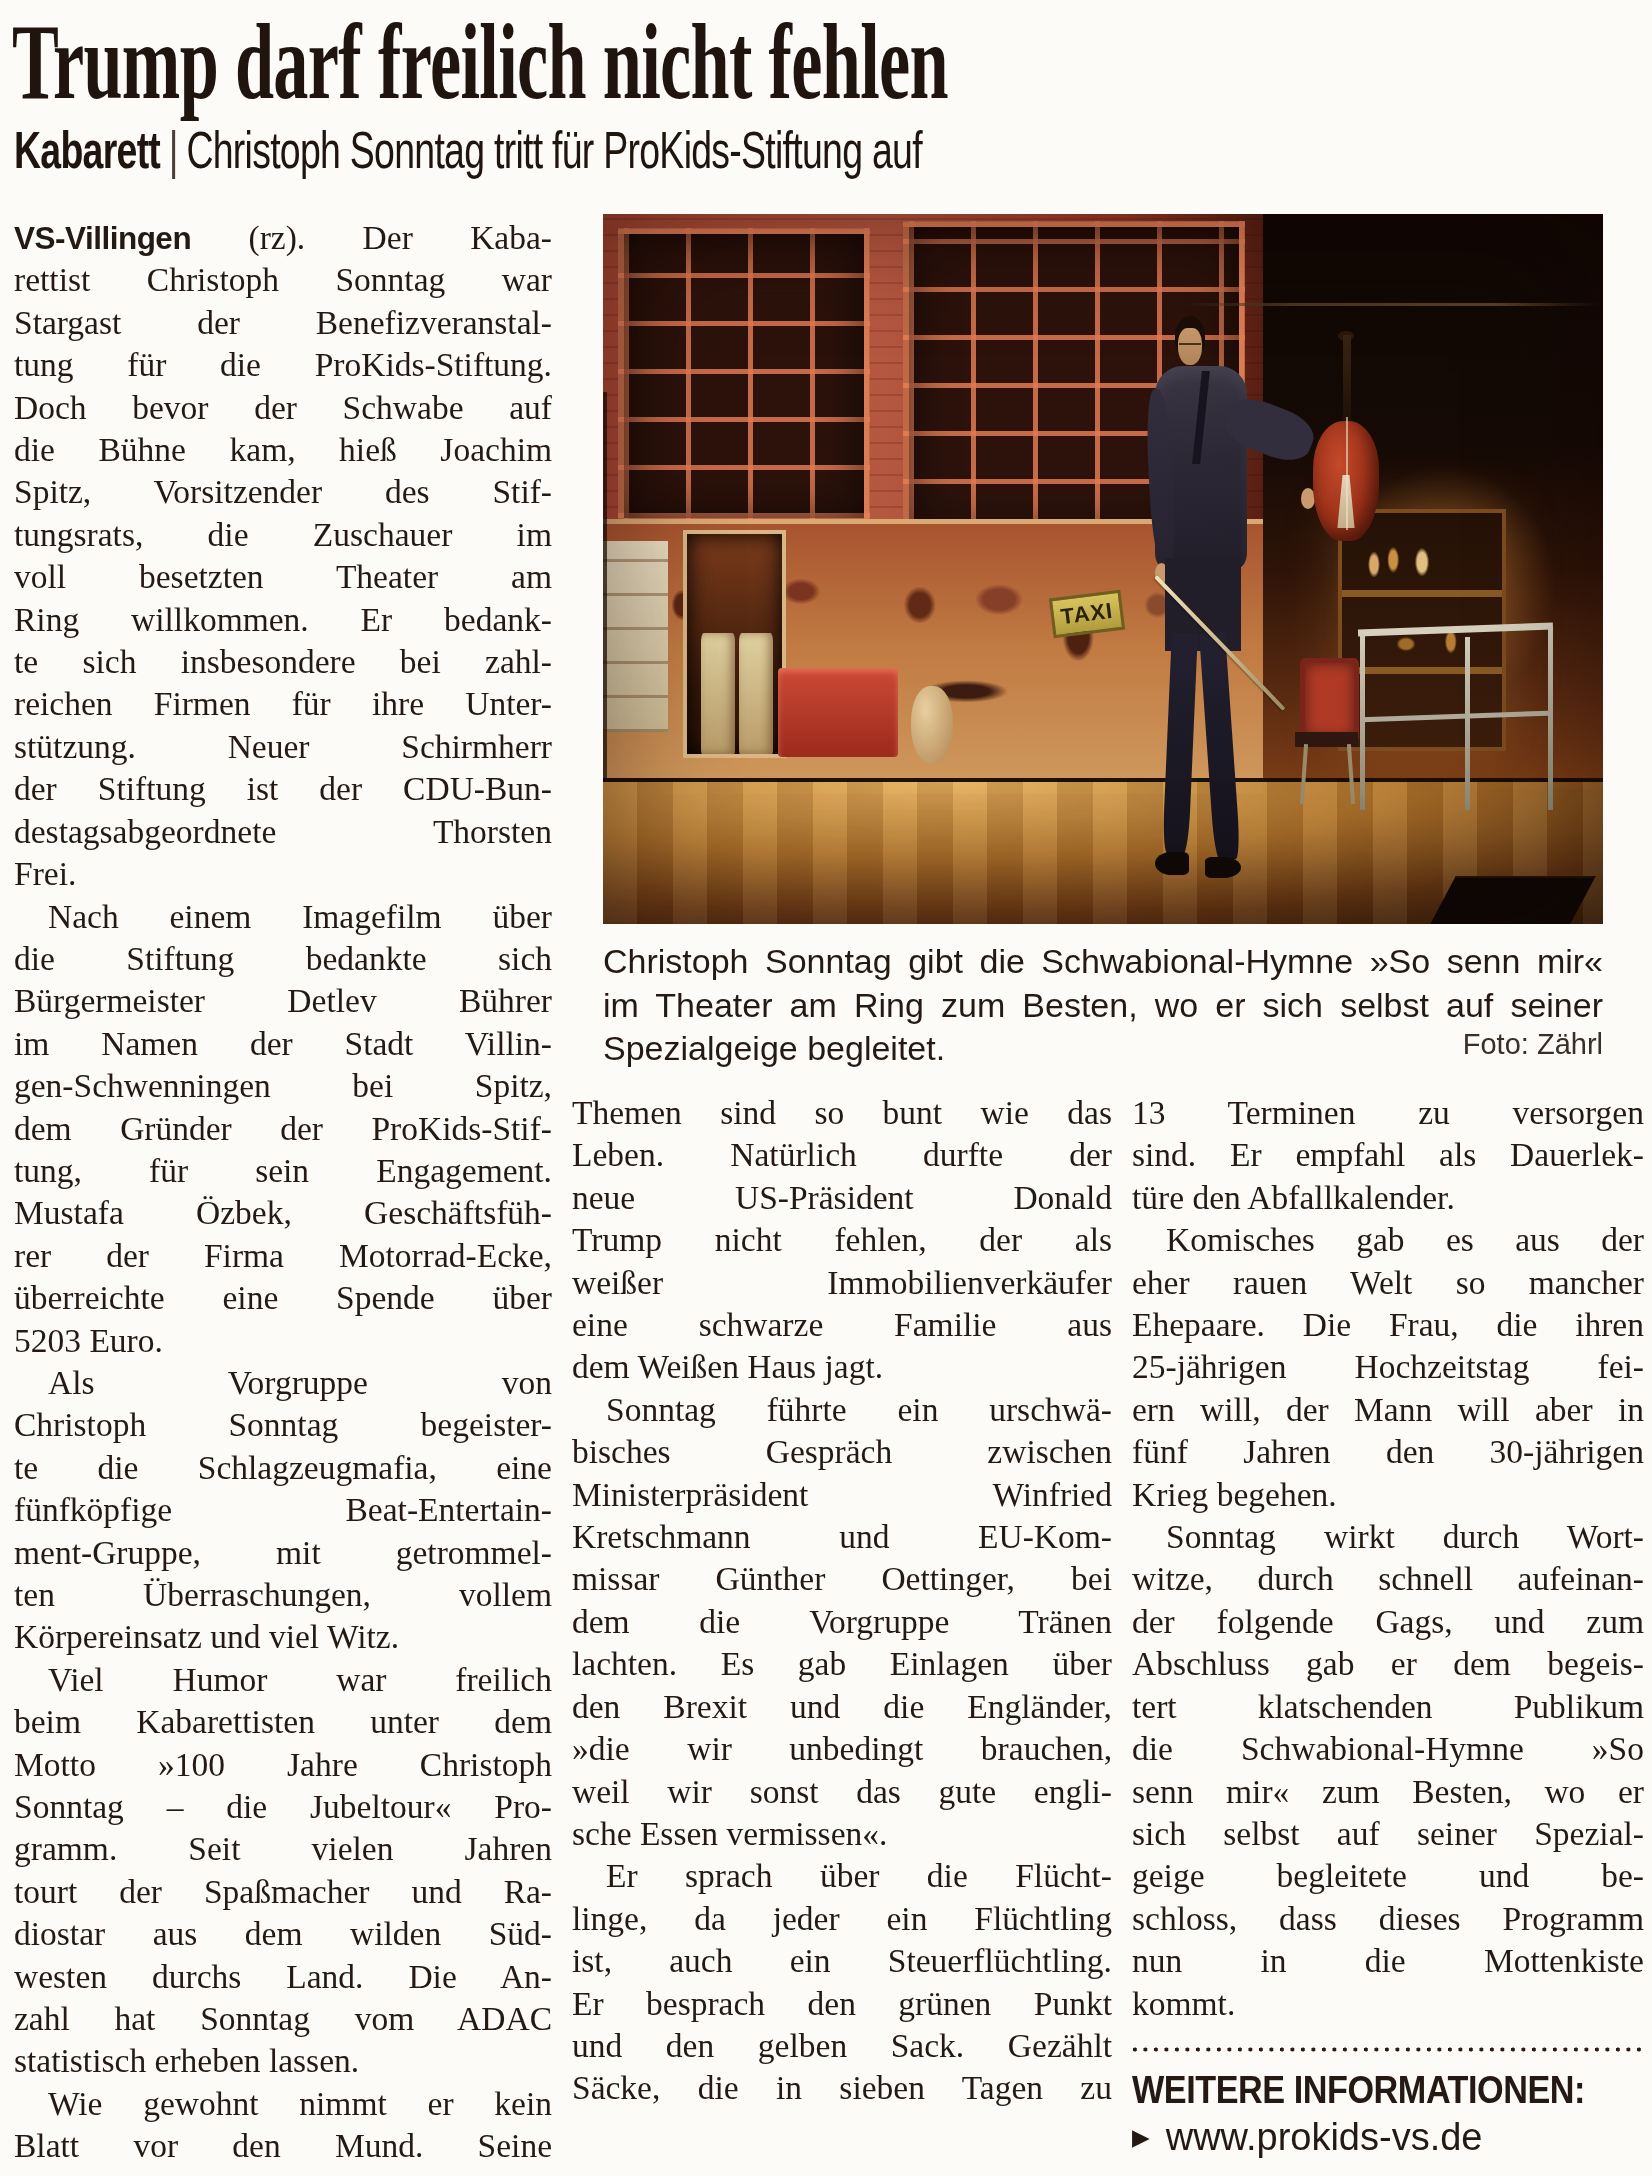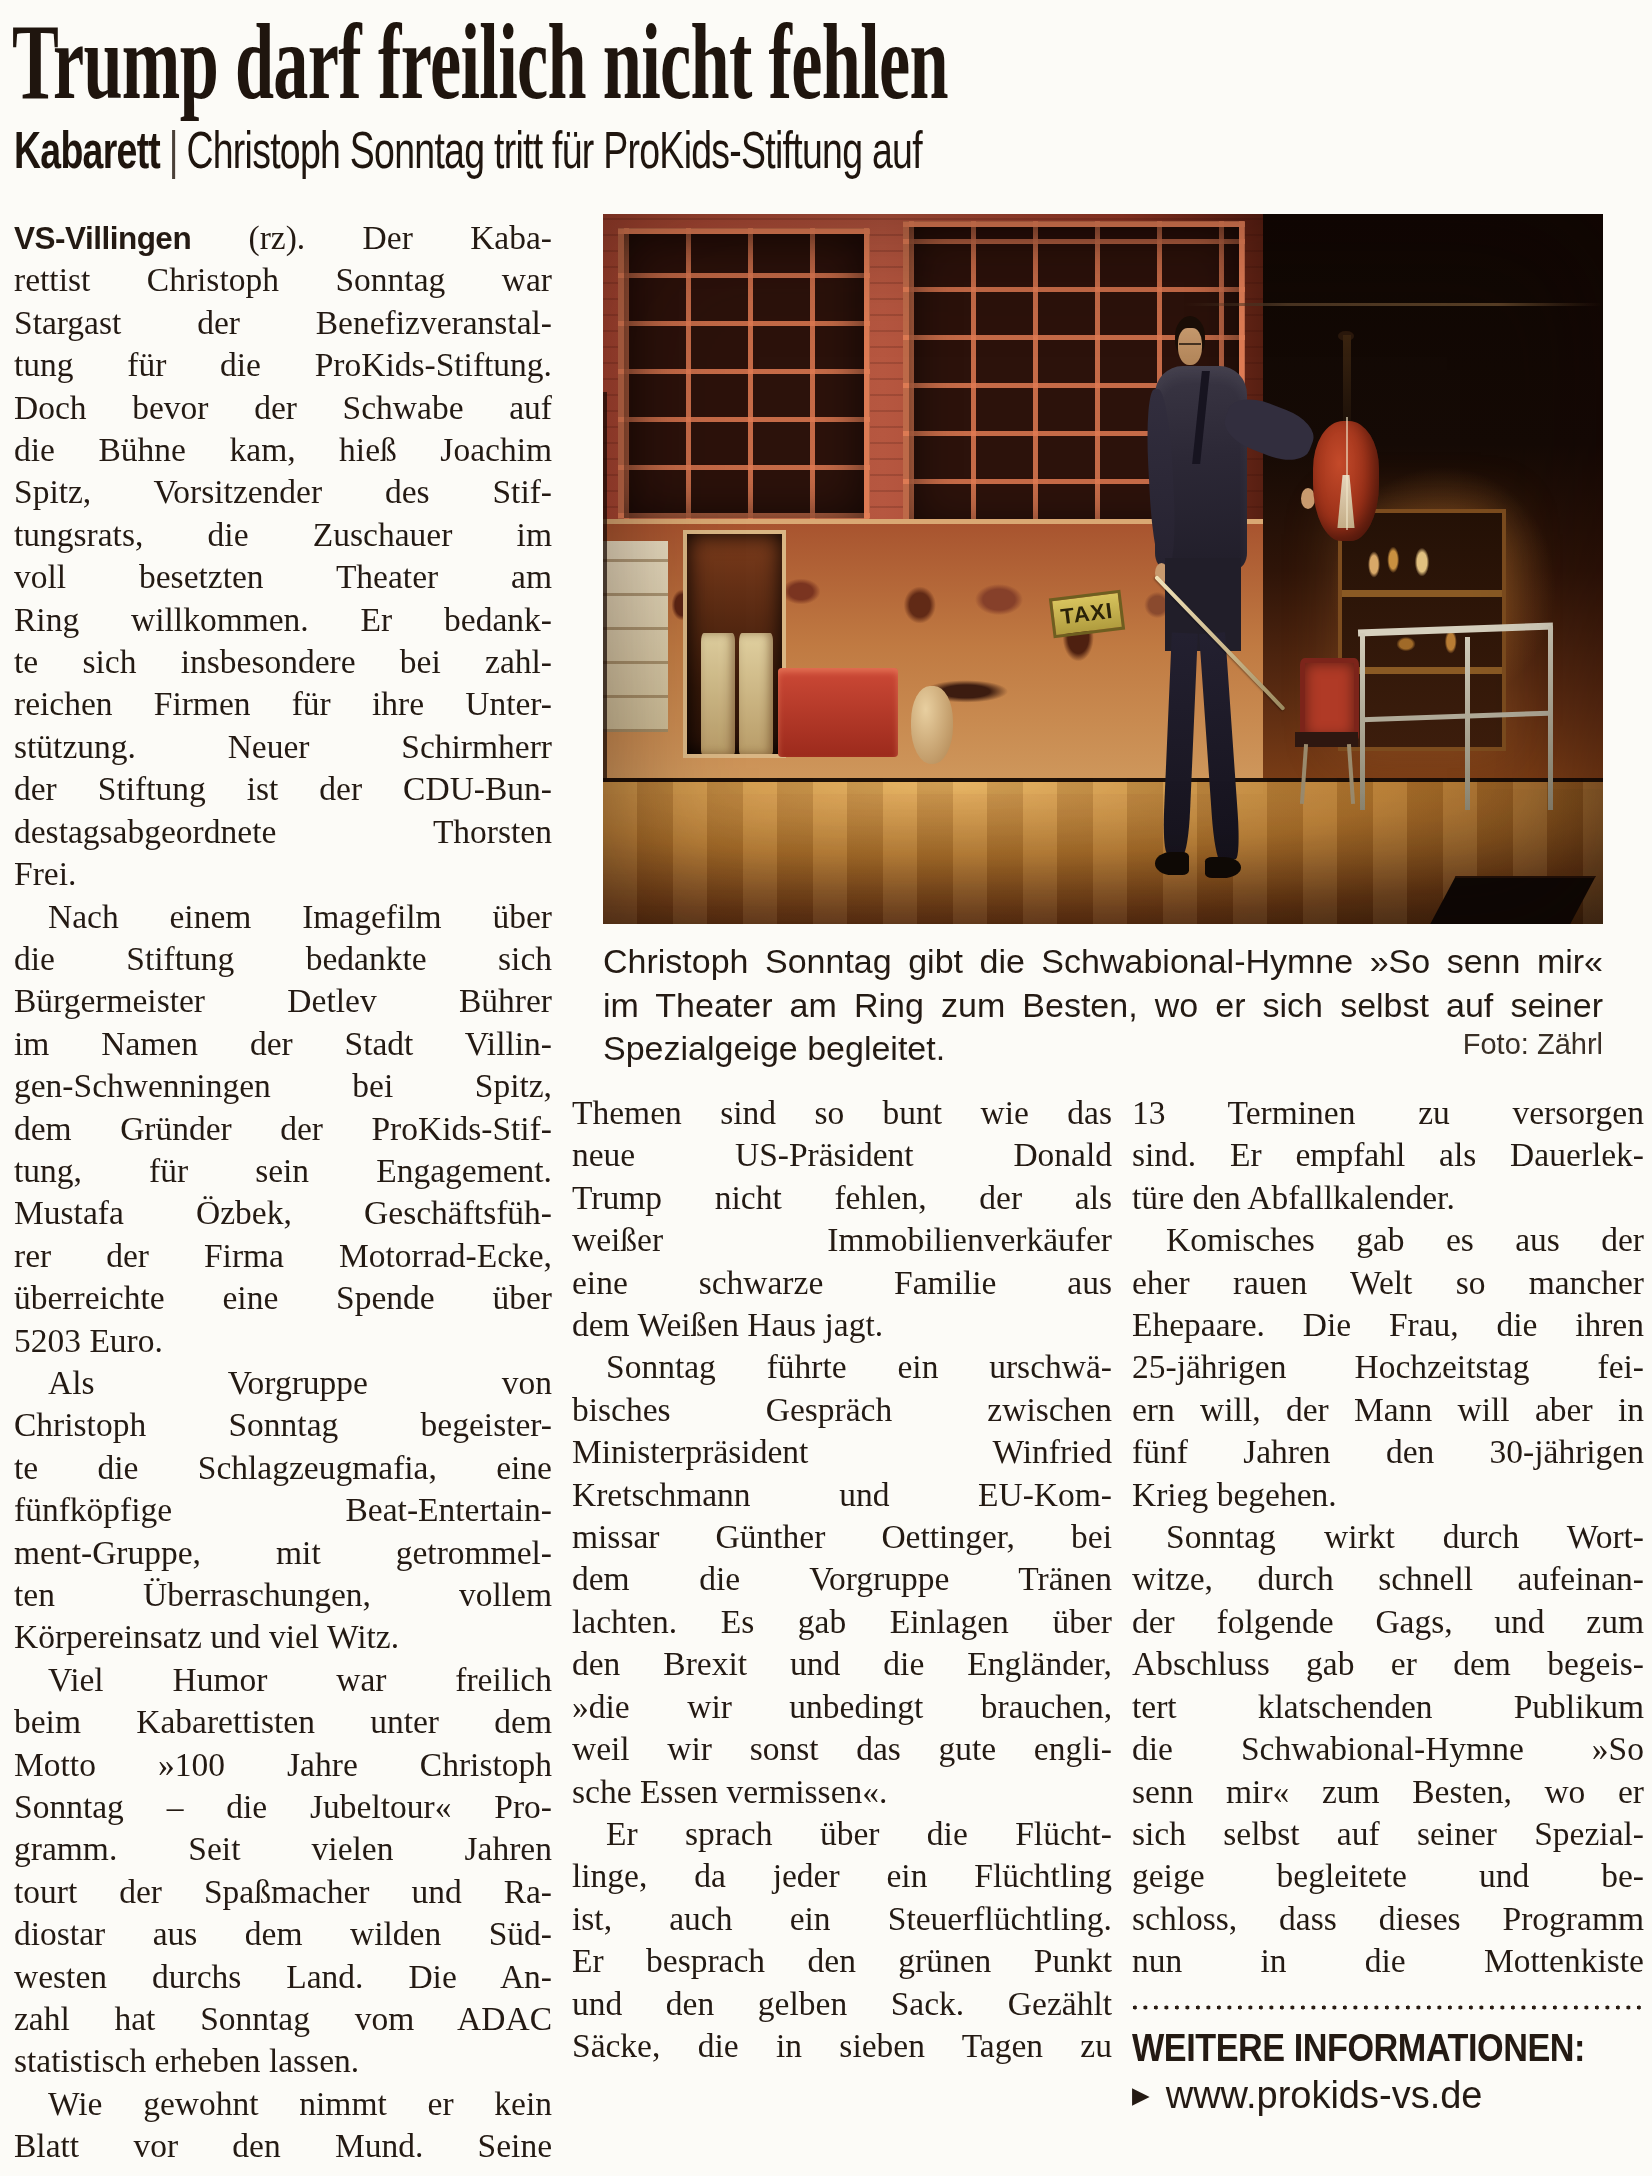--- a/index.html
+++ b/index.html
@@ -297,20 +297,21 @@
         <div class="cline">Christoph Sonntag gibt die Schwabional-Hymne »So senn mir«</div>
         <div class="cline">im Theater am Ring zum Besten, wo er sich selbst auf seiner</div>
         <div class="cline endline">Spezialgeige begleitet.</div>
       </div>
     <span class="credit">Foto: Zährl</span>
   </div>
 
   <div class="col col2">
       <div class="para">
         <div class="line">Themen sind so bunt wie das</div>
+        <div class="line">Leben. Natürlich durfte der</div>
         <div class="line">neue US-Präsident Donald</div>
         <div class="line">Trump nicht fehlen, der als</div>
         <div class="line">weißer Immobilienverkäufer</div>
         <div class="line">eine schwarze Familie aus</div>
         <div class="line endline">dem Weißen Haus jagt.</div>
       </div>
       <div class="para indent">
         <div class="line">Sonntag führte ein urschwä-</div>
         <div class="line">bisches Gespräch zwischen</div>
         <div class="line">Ministerpräsident Winfried</div>
@@ -354,20 +355,21 @@
           <div class="line">witze, durch schnell aufeinan-</div>
           <div class="line">der folgende Gags, und zum</div>
           <div class="line">Abschluss gab er dem begeis-</div>
           <div class="line">tert klatschenden Publikum</div>
           <div class="line">die Schwabional-Hymne »So</div>
           <div class="line">senn mir« zum Besten, wo er</div>
           <div class="line">sich selbst auf seiner Spezial-</div>
           <div class="line">geige begleitete und be-</div>
           <div class="line">schloss, dass dieses Programm</div>
           <div class="line">nun in die Mottenkiste</div>
+          <div class="line endline">kommt.</div>
         </div>
       </div>
     <div class="info-sep"></div>
     <div class="info-heading">WEITERE INFORMATIONEN:</div>
     <div class="info-link-row"><span class="tri">▶</span><a class="info-link">www.prokids-vs.de</a></div>
   </div>
 
 </div>
 
 </body></html>

